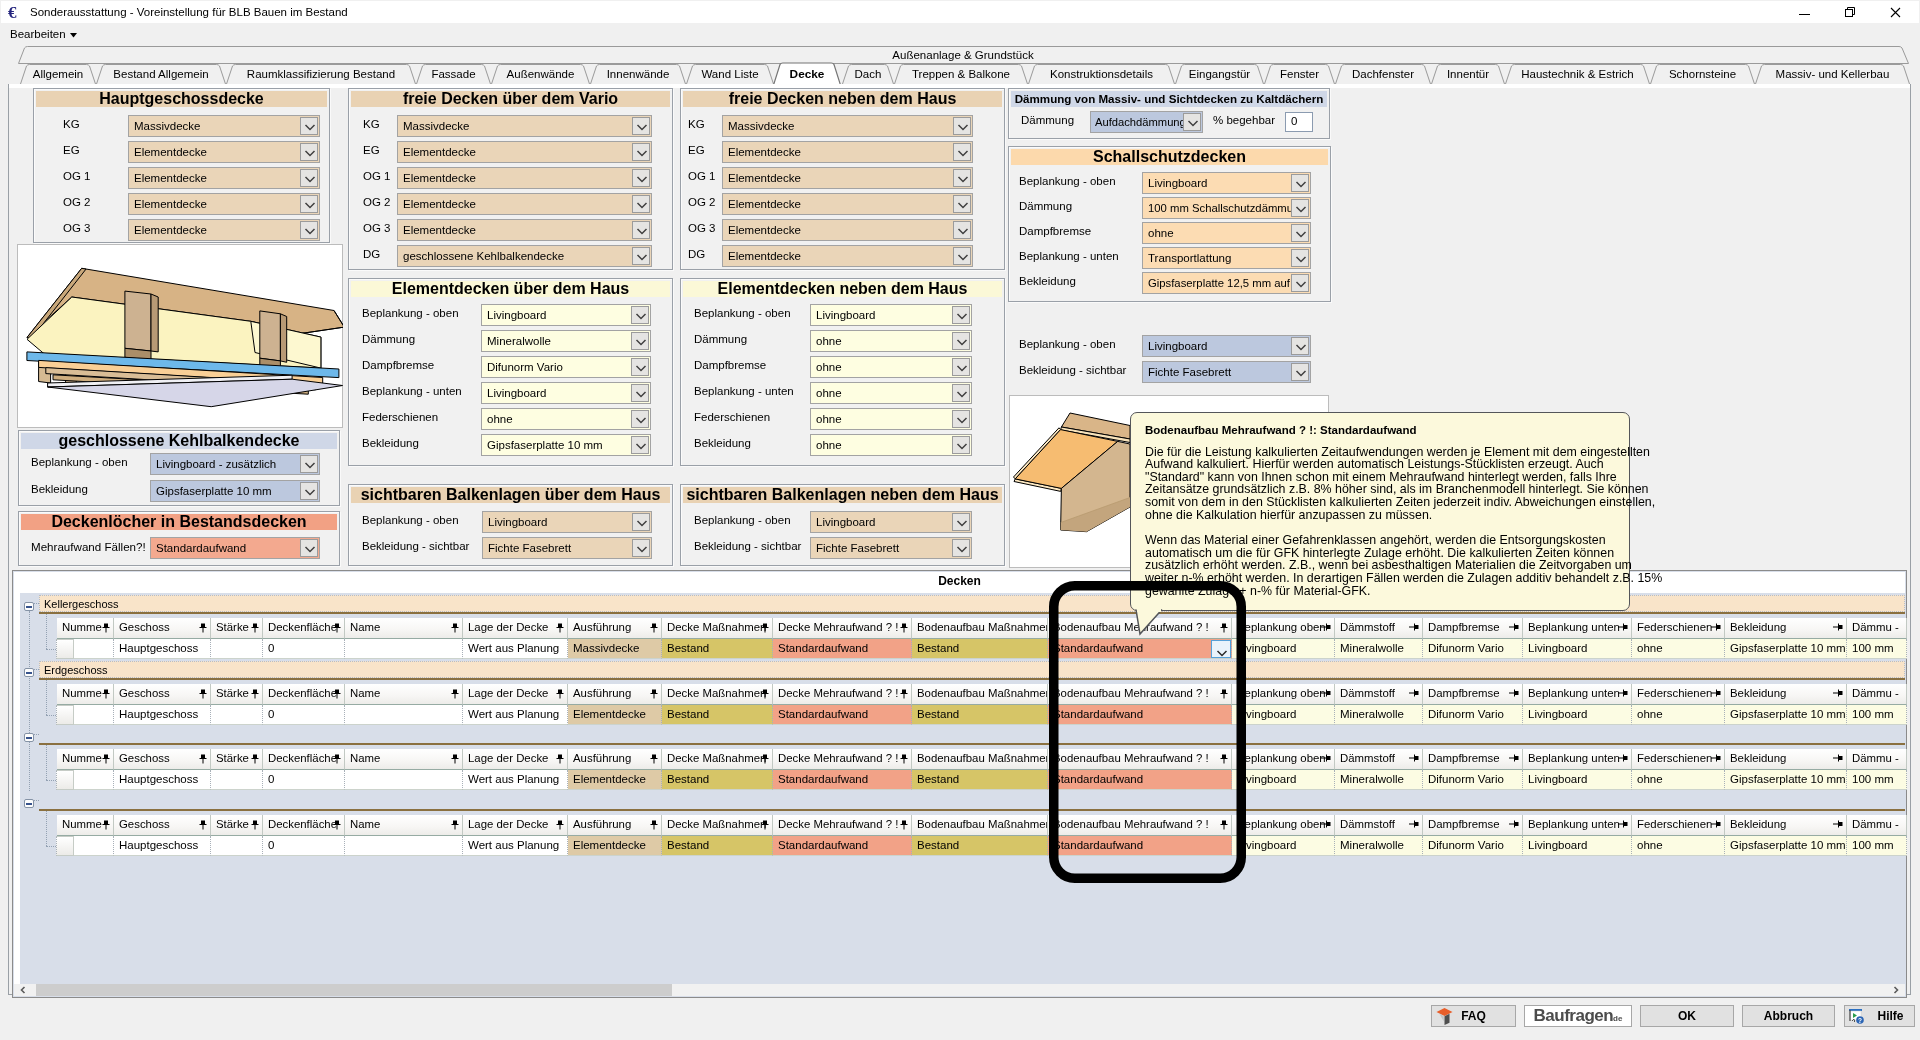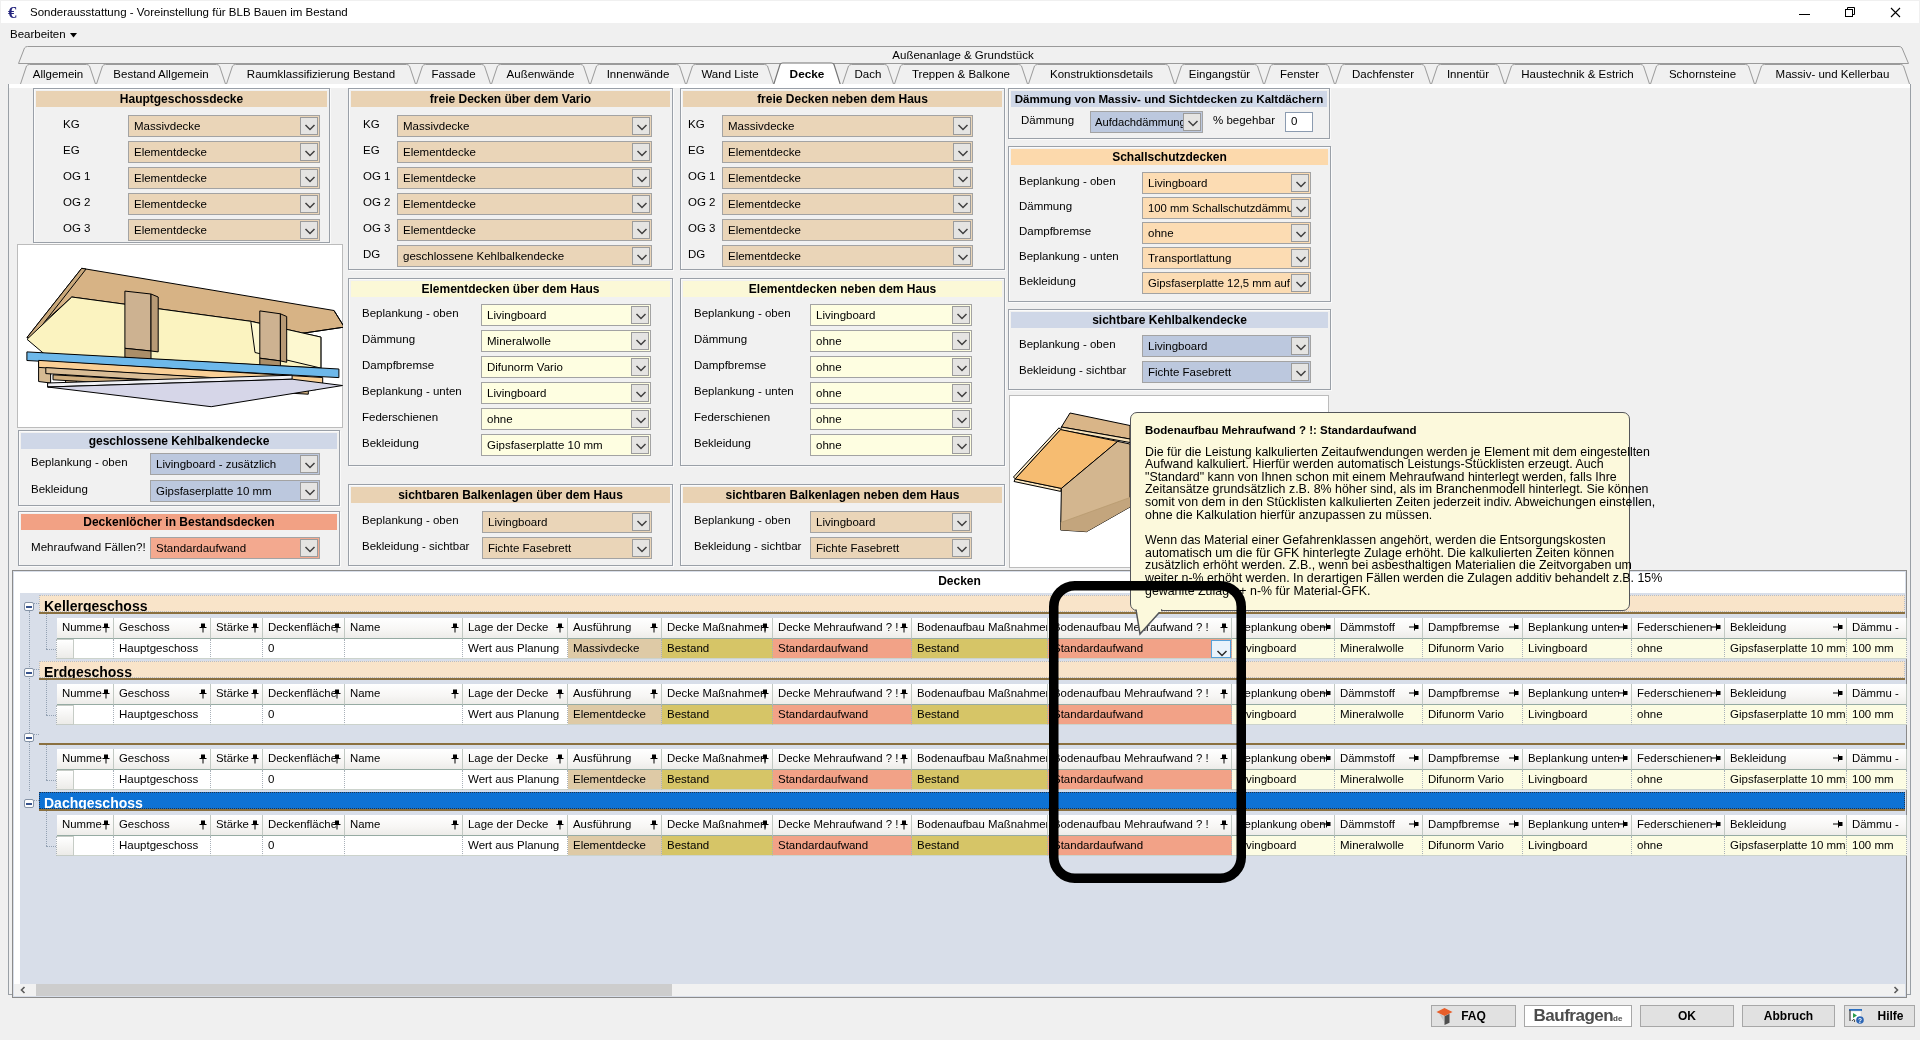--- a/index.html
+++ b/index.html
@@ -8,21 +8,21 @@
 #page{position:relative;width:1920px;height:1040px;}
 
 #titlebar{position:absolute;left:1px;top:1px;width:1918px;height:22px;background:#fff;}
 #title{position:absolute;left:29px;top:5px;font-size:11.5px;white-space:nowrap;}
 #menubar{position:absolute;left:1px;top:23px;width:1918px;height:22px;background:#f0f0f0;}
 #menubar span{position:absolute;left:9px;top:5px;font-size:11.5px;}
 
 .grp{position:absolute;border:1px solid #9aa0a8;background:#f1f1f1;
   box-shadow:inset 1px 1px 0 #fbfbfb, 1px 1px 0 #fafafa;}
 .ghdr{position:absolute;left:2px;right:2px;top:2px;height:16px;text-align:center;
-  font-weight:bold;font-size:12px;line-height:16px;white-space:nowrap;overflow:hidden;}
+  font-weight:bold;font-size:16px;line-height:16px;white-space:nowrap;overflow:hidden;}
 .lbl{position:absolute;font-size:11.5px;white-space:nowrap;}
 .dd{position:absolute;height:22px;border:1px solid #a3a3a3;overflow:hidden;white-space:nowrap;}
 .dd .t{position:absolute;left:5px;top:4px;font-size:11.5px;}
 .dd .b{position:absolute;right:1px;top:1px;bottom:1px;width:18px;background:#e5e4e2;border:1px solid #9b9b9b;}
 .dd .b svg{position:absolute;left:3px;top:6px;}
 .c-tan{background:#ead5b8;}
 .c-yel{background:#fefee1;}
 .c-pch{background:#fcdcb3;}
 .c-blu{background:#bcc8de;}
 .c-sal{background:#f3a98f;}
@@ -31,21 +31,21 @@
 .h-pch{background:#fcd9ac;}
 .h-blu{background:#cfd7e7;}
 .h-sal{background:#f2a184;}
 
 #tbl{position:absolute;left:12px;top:570px;width:1895px;height:428px;background:#d8dee9;
   border:1px solid #8b8b8b;}
 #tbl .white-top{position:absolute;left:1px;top:1px;right:1px;height:21px;background:#fff;}
 #tbl .white-gut{position:absolute;left:1px;top:1px;width:6px;bottom:13px;background:#fff;}
 #tbl .title{position:absolute;left:0;top:3px;width:100%;text-align:center;font-weight:bold;font-size:12px;}
 .band{position:absolute;height:17px;background:#f9e4c9;border:1px dotted #b5bdc9;}
-.band .bt{position:absolute;left:4px;top:2px;font-weight:bold;font-size:14px;white-space:nowrap;text-align:center;}
+.band .bt{position:absolute;left:4px;top:2px;font-weight:normal;font-size:11px;white-space:nowrap;text-align:center;}
 .bandline{position:absolute;height:2px;background:#8a7040;}
 .expander{position:absolute;width:10px;height:9px;background:#fdfdfd;border:1px solid #8593a6;border-radius:2px;}
 .expander i{position:absolute;left:1px;top:2.5px;width:6px;height:2px;background:#37538c;}
 .hcell{position:absolute;height:21px;background:linear-gradient(#ffffff,#f7f6f4 60%,#edece9);
   border-right:1px solid #c2c9c3;border-bottom:1px solid #96aba3;font-size:11.4px;overflow:hidden;white-space:nowrap;}
 .hcell .ht{position:absolute;left:5px;top:3px;}
 .hcell svg{position:absolute;right:3px;top:5px;}
 .dcell{position:absolute;height:20px;background:#fff;border-right:1px dotted #a8b0b8;
   border-bottom:1px solid #ccd3cc;font-size:11.5px;overflow:hidden;white-space:nowrap;}
 .dcell .dt{position:absolute;left:5px;top:3px;}
@@ -558,23 +558,20 @@
     </div>
     <div class="lbl" style="left:1019px;top:275px;">Bekleidung</div>
     <div class="dd c-pch" style="left:1142px;top:272px;width:169px;">
       <span class="t" style="font-size:11.3px;left:5px;">Gipsfaserplatte 12,5 mm auf I</span>
       <div class="b">
         <svg width="12" height="7" viewBox="0 0 12 7">
           <path d="M1.5 1 L6 5.5 L10.5 1" stroke="#404040" stroke-width="1.5" fill="none"></path>
         </svg>
       </div>
     </div>
-    <div class="grp" style="left:1008px;top:309px;width:323px;height:81px;">
-      <div class="ghdr h-blu" style="">sichtbare Kehlbalkendecke</div>
-    </div>
     <div class="lbl" style="left:1019px;top:338px;">Beplankung - oben</div>
     <div class="dd c-blu" style="left:1142px;top:335px;width:169px;">
       <span class="t">Livingboard</span>
       <div class="b">
         <svg width="12" height="7" viewBox="0 0 12 7">
           <path d="M1.5 1 L6 5.5 L10.5 1" stroke="#404040" stroke-width="1.5" fill="none"></path>
         </svg>
       </div>
     </div>
     <div class="lbl" style="left:1019px;top:364px;">Bekleidung - sichtbar</div>
@@ -1148,23 +1145,20 @@
       </div>
       <div class="dcell" style="left:1712px;top:199px;width:122px;background:#fcfce3;">
         <span class="dt">Gipsfaserplatte 10 mm</span>
       </div>
       <div class="dcell" style="left:1834px;top:199px;width:60px;background:#fcfce3;">
         <span class="dt">100 mm</span>
       </div>
       <div class="doth" style="left:21px;top:163px;width:5px;"></div>
       <div class="dot" style="left:33px;top:174px;height:35px;"></div>
       <div class="doth" style="left:33px;top:209px;width:10px;"></div>
-      <div class="band" style="left:26px;top:221px;right:1px;background:#0e72d4;border-color:#20344c;">
-        <div class="bt" style="color:#fff;">Dachgeschoss</div>
-      </div>
       <div class="bandline" style="left:26px;top:238px;right:1px;"></div>
       <div class="expander" style="left:11px;top:228px;">
         <i></i>
       </div>
       <div class="hcell" style="left:44px;top:244px;width:57px;">
         <span class="ht">Numme</span>
         <svg width="8" height="11" viewBox="0 0 8 11">
           <path d="M2 0.5 h4 v3.5 h-4 z" fill="#000"></path>
           <path d="M0.5 4.5 H7.5 M4 4.5 V9.5" stroke="#000" stroke-width="1" fill="none"></path>
         </svg>

